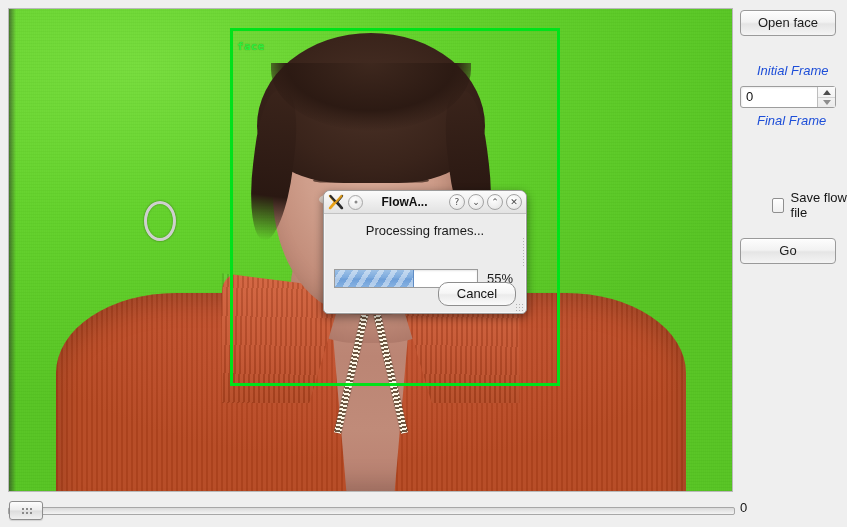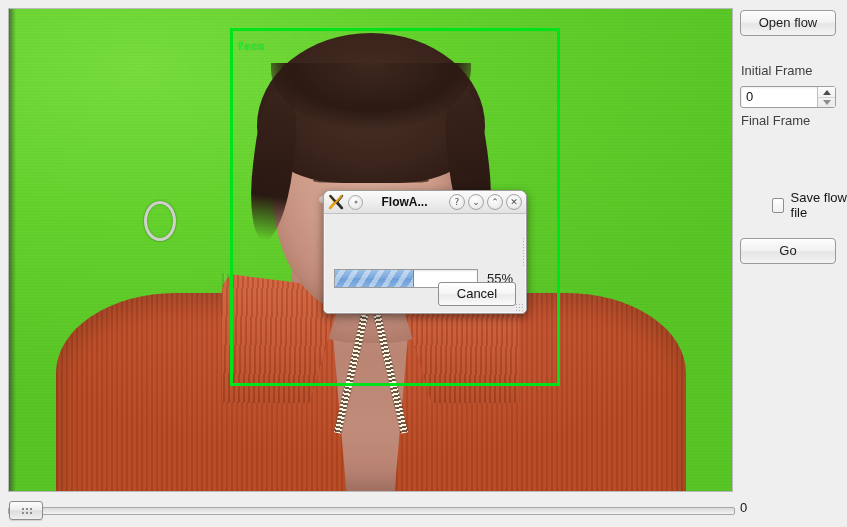--- a/index.html
+++ b/index.html
@@ -318,22 +318,23 @@
     box-sizing: border-box;
     cursor: default;
     box-shadow: 0 1px 0 rgba(255,255,255,.8) inset;
   }
   #open-file-button { position: absolute; left: 3px; top: 10px; }
   #go-button        { position: absolute; left: 3px; top: 238px; }
 
   .field-label {
     position: absolute;
     font-size: 13px;
-    color: #404040;
-    left: 4px;
+    color: #1d4ed8;
+    left: 20px;
+    font-style: italic;
   }
   #initial-frame-label { top: 63px; }
   #final-frame-label   { top: 113px; }
 
   .spinner {
     position: absolute;
     left: 3px;
     width: 96px;
     height: 22px;
     border: 1px solid #9d9d9d;
@@ -519,21 +520,21 @@
     right: 10px;
     bottom: 8px;
     width: 78px;
     height: 24px;
     line-height: 22px;
     text-align: center;
     font-size: 13px;
     color: #141414;
     background: linear-gradient(180deg, #ffffff 0%, #f6f6f6 46%, #ebebeb 54%, #fafafa 100%);
     border: 1px solid #8e8e8e;
-    border-radius: 3px;
+    border-radius: 10px;
     box-sizing: border-box;
     cursor: default;
   }
   #dialog-grip {
     position: absolute;
     right: 2px; bottom: 2px;
     width: 9px; height: 9px;
     background-image: radial-gradient(circle, #b0b0b0 35%, transparent 38%);
     background-size: 3px 3px;
   }
@@ -592,21 +593,21 @@
   </div>
 
   <div id="timeline">
     <div id="timeline-track"></div>
     <div id="timeline-handle"></div>
   </div>
   <div id="timeline-value">0</div>
 
   <div id="side-panel">
 
-    <div class="btn" id="open-file-button">Open flow</div>
+    <div class="btn" id="open-file-button">Open face</div>
 
     <div class="field-label" id="initial-frame-label">Initial Frame</div>
 
     <div class="spinner" id="initial-frame-spinner">
       <span class="val">0</span>
       <span class="arrows">
         <span class="up">
             <i class="tri-up"></i>
           </span>
         <span class="dn">
@@ -644,20 +645,21 @@
       <span id="dialog-title">FlowA...</span>
 
       <span class="tb-btn">?</span>
       <span class="tb-btn">⌄</span>
       <span class="tb-btn">⌃</span>
       <span class="tb-btn">✕</span>
     </div>
 
     <div id="dialog-body">
 
+      <div id="dialog-status-text">Processing frames...</div>
 
       <div id="progress-row">
         <div id="progress-bar">
           <div id="progress-fill" style="width: 55%;"></div>
         </div>
         <span id="progress-percent">55%</span>
       </div>
 
       <div id="cancel-button">Cancel</div>
 

